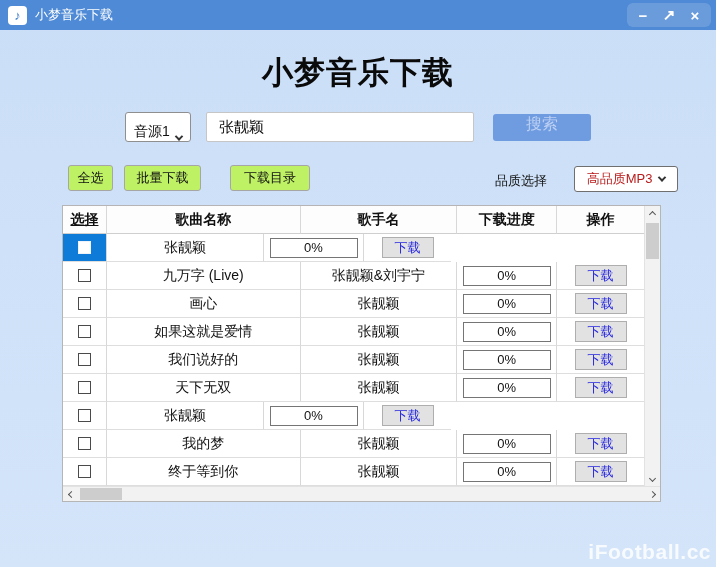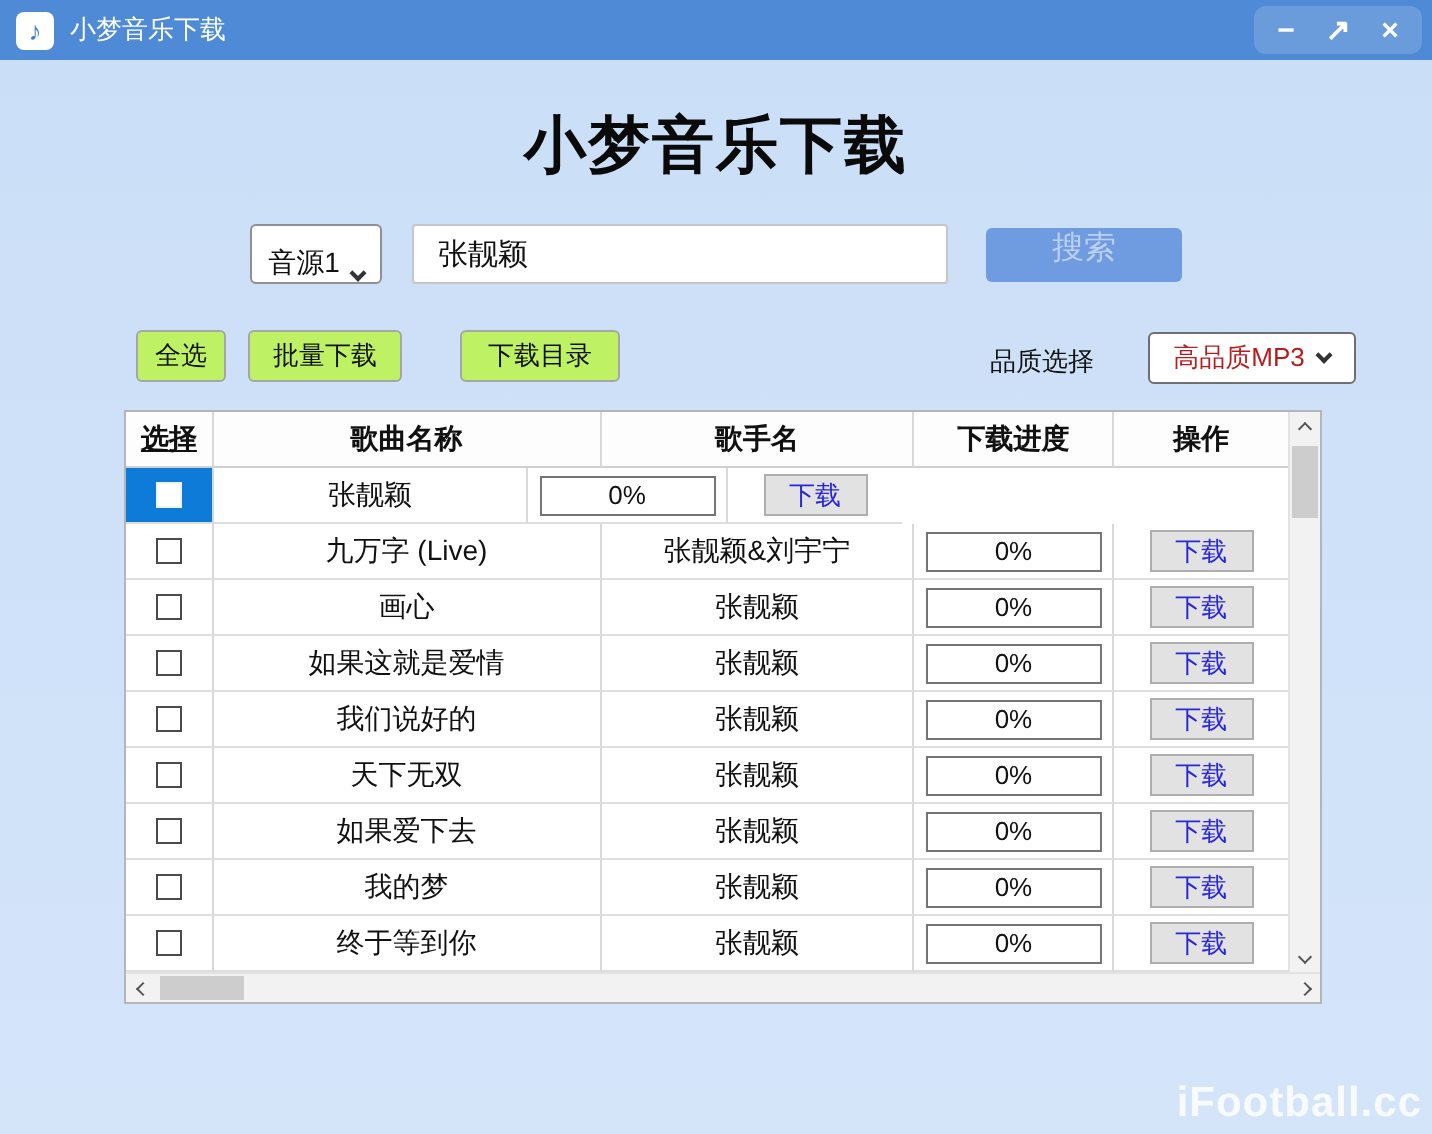--- a/index.html
+++ b/index.html
@@ -273,21 +273,20 @@
             <div class="pbox">0%</div>
           </div>
           <div class="td c4">
             <div class="dl-btn">下载</div>
           </div>
         </div>
         <div class="tr">
           <div class="td c0">
             <div class="cbx"></div>
           </div>
-          <div class="td c1">如果爱下去</div>
           <div class="td c2">张靓颖</div>
           <div class="td c3">
             <div class="pbox">0%</div>
           </div>
           <div class="td c4">
             <div class="dl-btn">下载</div>
           </div>
         </div>
         <div class="tr">
           <div class="td c0">

